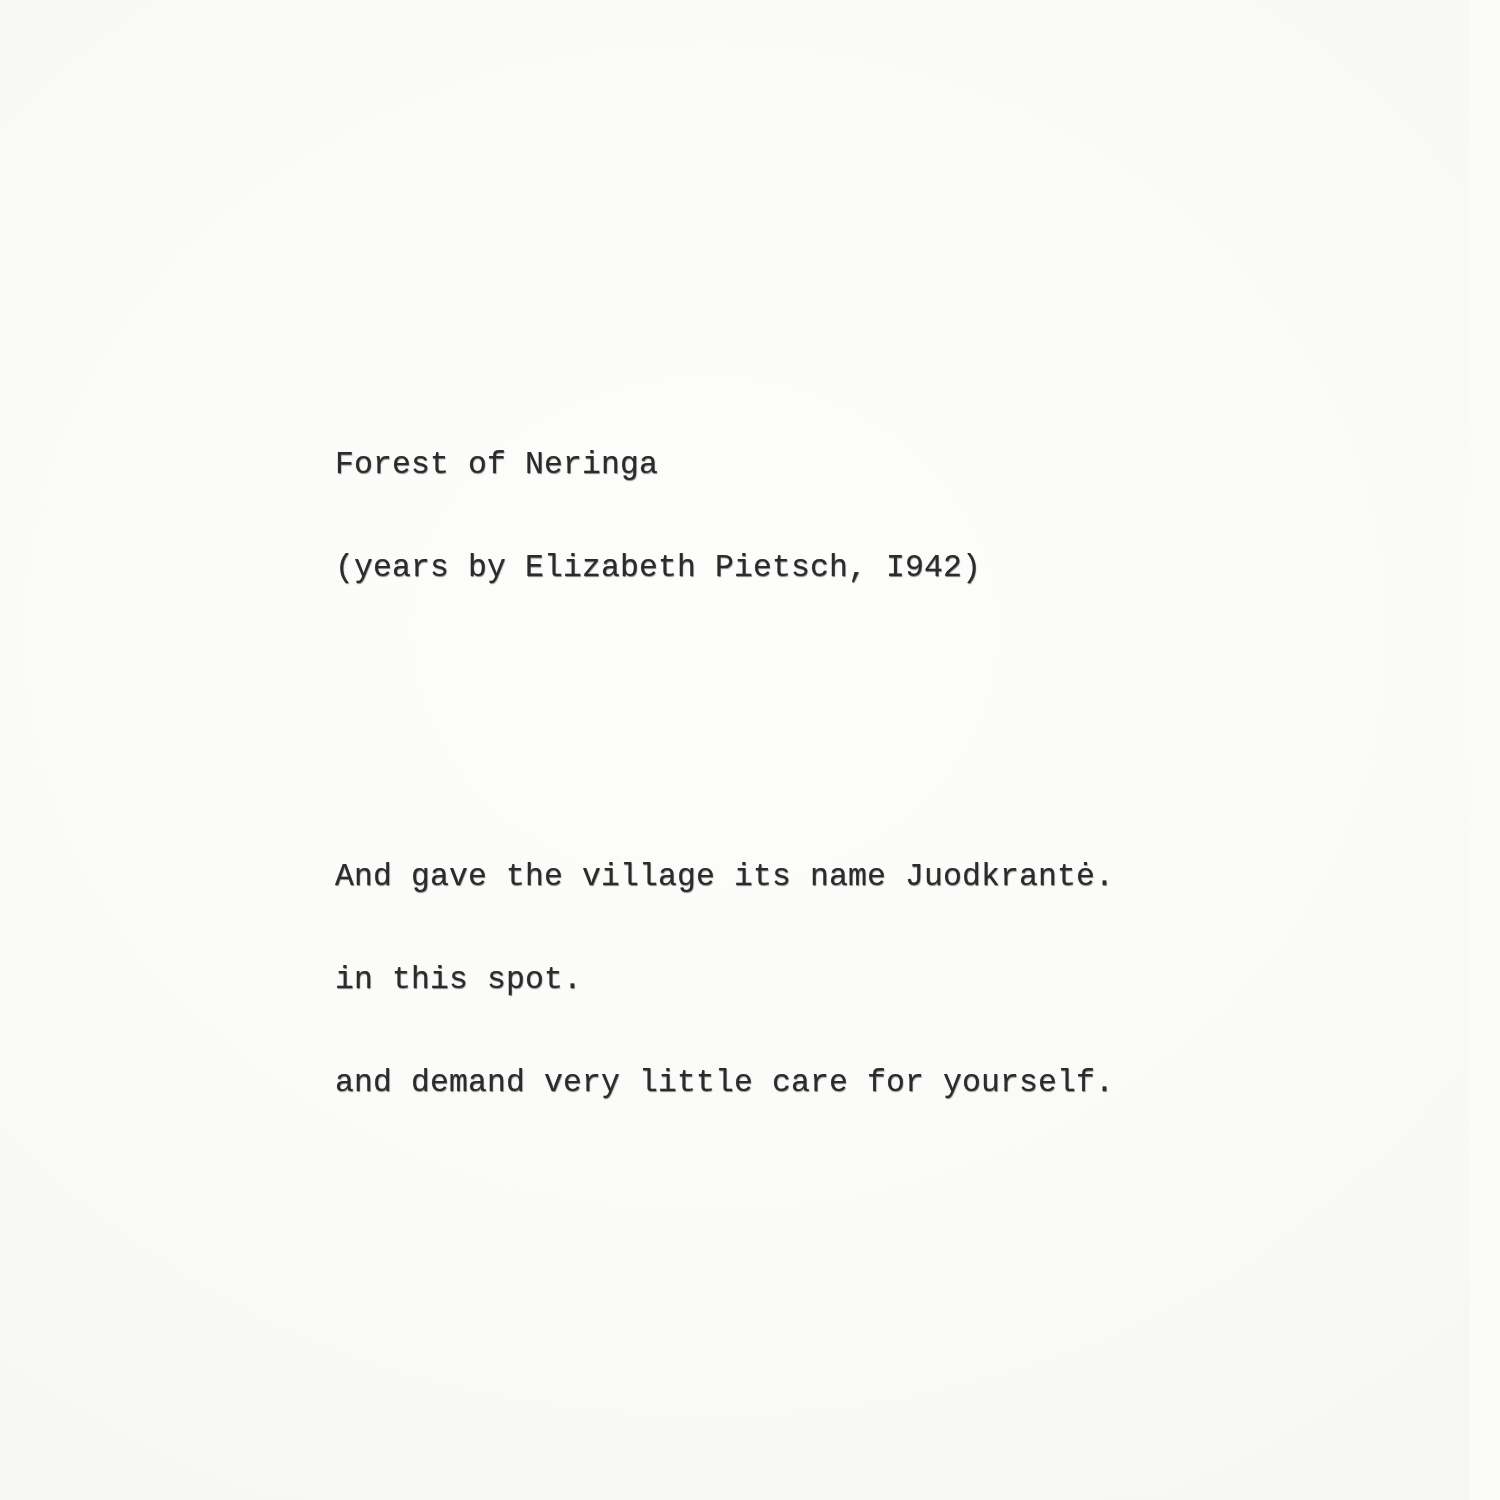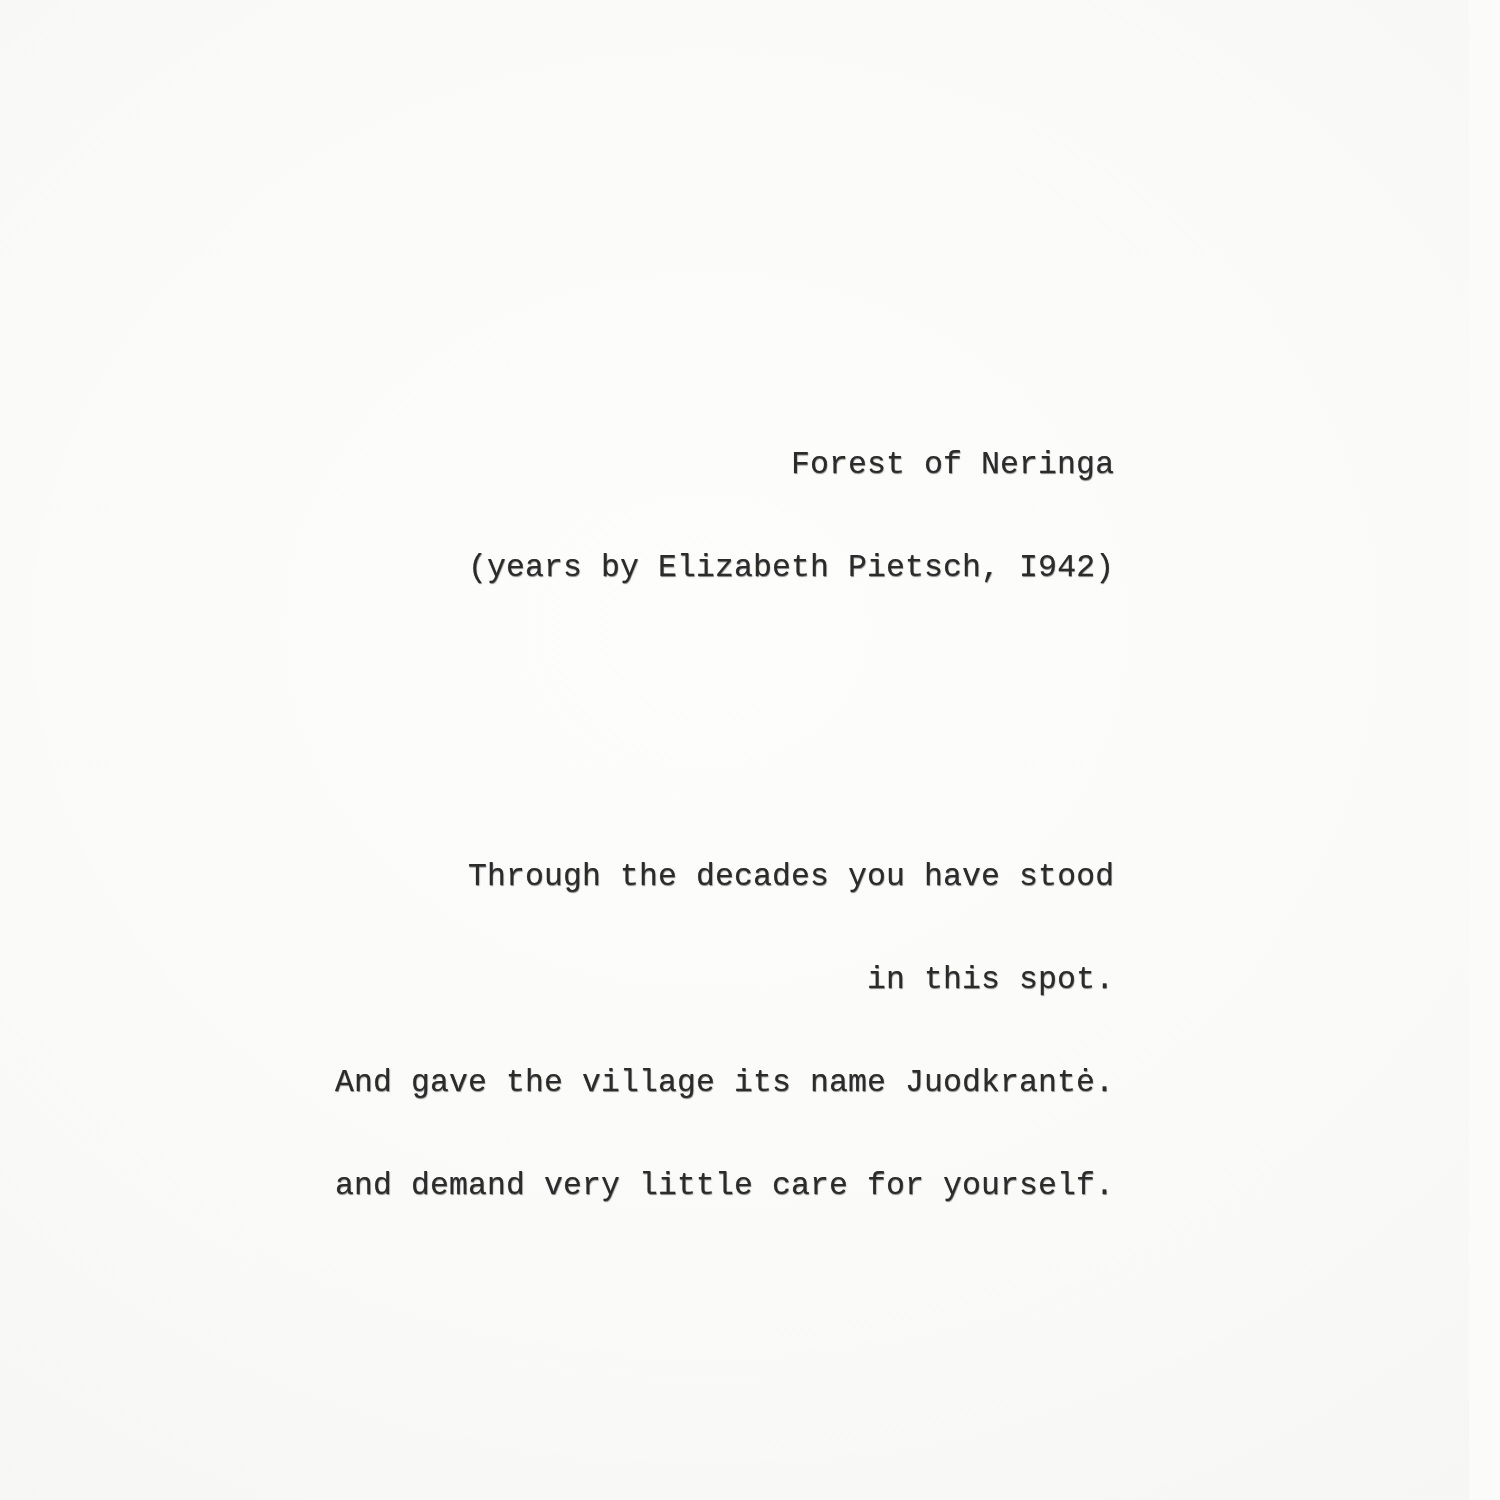--- a/index.html
+++ b/index.html
@@ -12,21 +12,20 @@
     overflow: hidden;
     background: #fbfbfa;
     font-family: "Liberation Mono", "DejaVu Sans Mono", monospace;
   }
   .paper {
     position: relative;
     width: 1469px;
     height: 1500px;
     background:
       radial-gradient(ellipse 1400px 1200px at 48% 42%, #fdfdfc 0%, #fafaf9 55%, #f5f5f4 100%);
-    text-align: right;
   }
   .poem {
     position: absolute;
     left: 335px;
     top: 276px;
     color: #2b2b2b;
     font-size: 31.5px;
     line-height: 34.35px;
     letter-spacing: 0.1px;
     white-space: pre;
@@ -48,23 +47,22 @@
 
 <div class="paper">
   <div class="poem">
 
     <div class="stanza">
       <div class="line">Forest of Neringa</div>
       <div class="line">(years by Elizabeth Pietsch, I942)</div>
     </div>
 
     <div class="stanza">
-      <div class="line">Through the decades you have stood</div>
+      <div class="line">And gave the village its name Juodkrantė.</div>
       <div class="line">in this spot.</div>
-      <div class="line">And gave the village its name Juodkrantė.</div>
       <div class="line">and demand very little care for yourself.</div>
       
       
       
       
     </div>
 
     
 
   </div>

